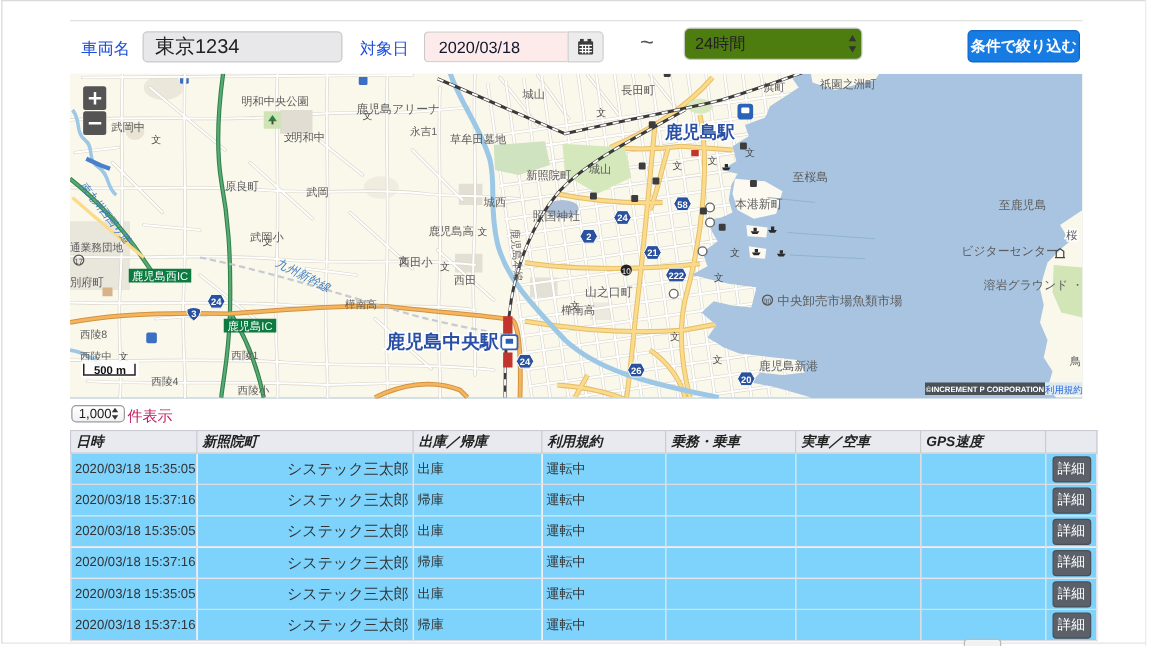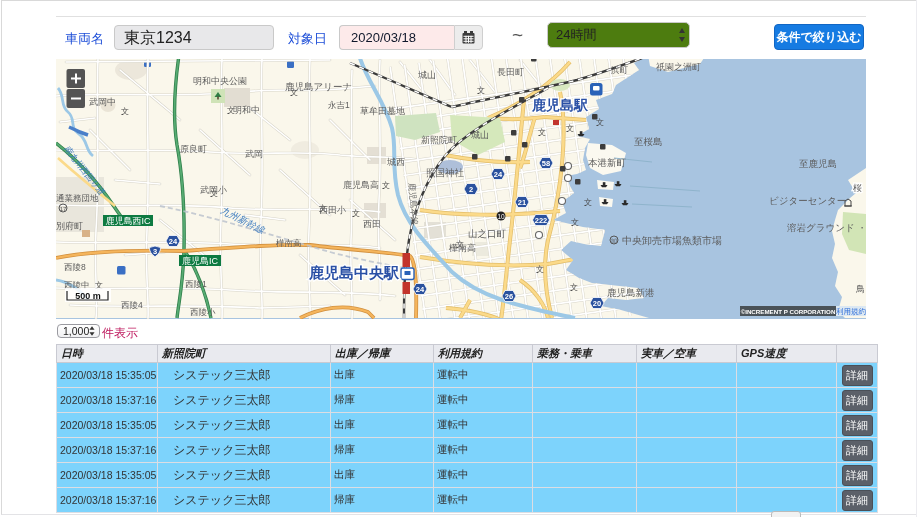--- a/index.html
+++ b/index.html
@@ -19,21 +19,21 @@
   .btn-filter{position:absolute;left:718px;top:7px;width:88px;height:24px;background:#167be2;border:1px solid #1166c4;border-radius:4px;color:#fff;font-size:12px;font-weight:bold;text-align:center;line-height:24px;}
   
   .map{position:absolute;left:56px;top:59px;width:810px;height:260px;background:#f7f3e7;overflow:hidden;}
   
   .cnt-sel{position:absolute;left:57px;top:324px;width:41px;height:12px;border:1px solid #9a9aa0;border-radius:4px;background:linear-gradient(#fff,#f1f1f3);font-size:10.5px;color:#222;line-height:12px;text-indent:5px;}
   .cnt-lbl{position:absolute;left:102px;top:325px;font-size:12px;color:#be185d;}
   
   table.grid{position:absolute;left:56px;top:344px;border-collapse:collapse;table-layout:fixed;width:821px;font-size:12px;color:#333;}
   table.grid th{background:#e9eaef;border:1px solid #c9cad2;font-size:11px;font-weight:bold;text-align:left;padding:1px 4px;height:13px;color:#222;font-style:italic;}
   table.grid td{border:1px solid #dcdde3;background:#7dd3fc;padding:0 3px;height:24px;font-size:10.5px;white-space:nowrap;overflow:hidden;}
-  table.grid td.u{font-size:12px;}
+  table.grid td.u{font-size:12px;text-align:right;}
   .dbtn{display:inline-block;width:29px;height:19px;background:#5b6069;border:1px solid #4a4f57;border-radius:3px;color:#fff;font-size:11px;line-height:19px;}
   td.bc{text-align:center;padding:0 5px;}
 </style>
 </head>
 <body>
 <div class="frame"></div>
 <div class="rightline"></div>
 
 <div class="toolbar">
   <div class="tb-label" style="left:9px;">車両名</div>

